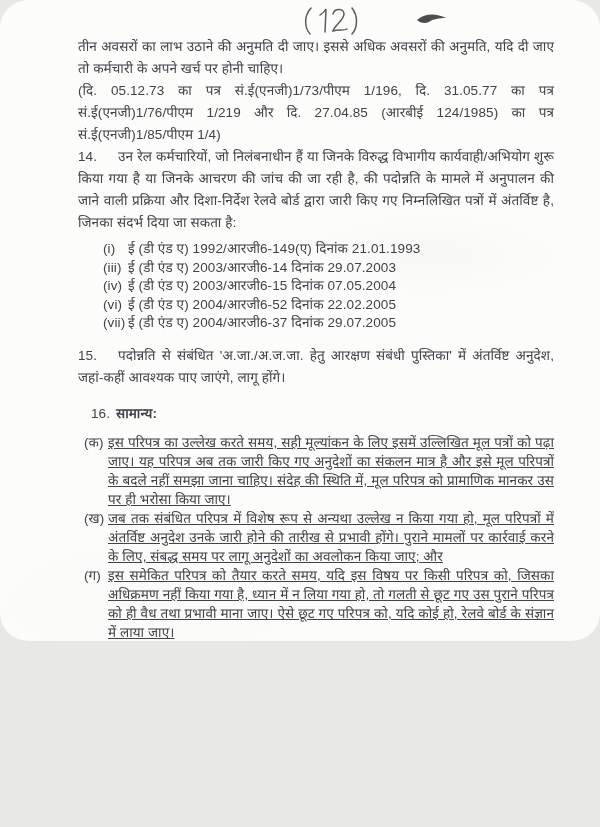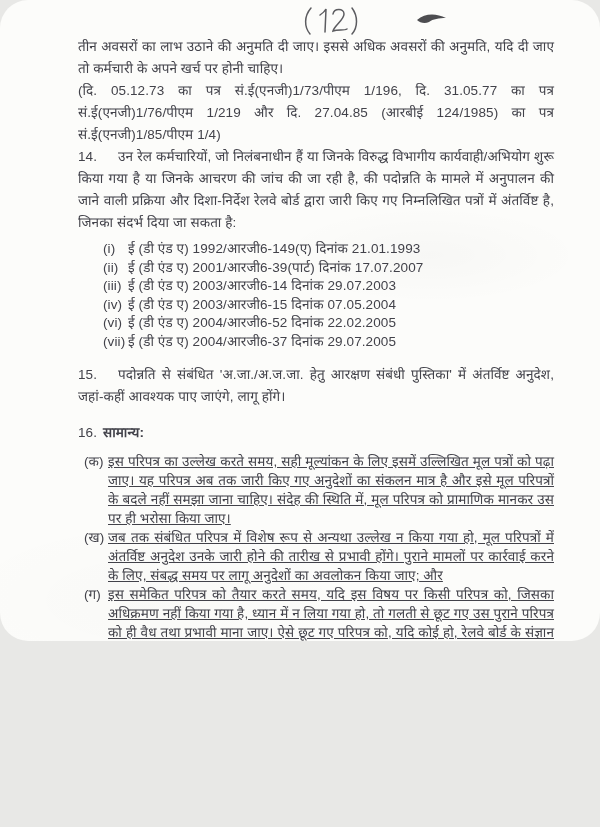--- a/index.html
+++ b/index.html
@@ -22,21 +22,21 @@
     letter-spacing:.1px;
   }
   p{margin:0;}
   .pnum{display:inline-block;width:40px;}
   .pnum16{display:inline-block;width:25px;}
   .sec14{}
   .ref-list{margin-top:6px;margin-left:25px;text-align:left;}
   .list-row{line-height:18.6px;white-space:nowrap;}
   .li-label{display:inline-block;width:25px;}
   .sec15{margin-top:12px;}
-  .sec16-head{margin-top:14px;}
+  .sec16-head{margin-top:14px;margin-left:13px;}
   .sec16-title{font-weight:bold;}
   .gen-items{margin-top:8px;margin-left:6px;}
   .gen-item{display:flex;line-height:19px;}
   .gen-label{flex:0 0 24px;}
   .gen-text{flex:1;text-align:justify;text-decoration:underline;}
   .sig-block{margin-top:0;text-align:right;padding-right:12px;}
   .sig-script{display:inline-block;margin-bottom:-4px;}
   .sig-name{font-weight:bold;line-height:16px;}
   .sig-line{line-height:17px;}
   .hw-pageno{position:absolute;left:300px;top:5px;}
@@ -75,21 +75,20 @@
   <div class="content">
 
     <p>तीन अवसरों का लाभ उठाने की अनुमति दी जाए। इससे अधिक अवसरों की अनुमति, यदि दी जाए तो कर्मचारी के अपने खर्च पर होनी चाहिए।</p>
 
     <p>(दि. 05.12.73 का पत्र सं.ई(एनजी)1/73/पीएम 1/196, दि. 31.05.77 का पत्र सं.ई(एनजी)1/76/पीएम 1/219 और दि. 27.04.85 (आरबीई 124/1985) का पत्र सं.ई(एनजी)1/85/पीएम 1/4)</p>
 
     <p class="sec14"><span class="pnum">14.</span><span>उन रेल कर्मचारियों, जो निलंबनाधीन हैं या जिनके विरुद्ध विभागीय कार्यवाही/अभियोग शुरू किया गया है या जिनके आचरण की जांच की जा रही है, की पदोन्नति के मामले में अनुपालन की जाने वाली प्रक्रिया और दिशा-निर्देश रेलवे बोर्ड द्वारा जारी किए गए निम्नलिखित पत्रों में अंतर्विष्ट है, जिनका संदर्भ दिया जा सकता है:</span></p>
 
     <div class="ref-list">
       <div class="list-row"><span class="li-label">(i)</span><span>ई (डी एंड ए) 1992/आरजी6-149(ए) दिनांक 21.01.1993</span></div>
-      <div class="list-row"><span class="li-label">(ii)</span><span>ई (डी एंड ए) 2001/आरजी6-39(पार्ट) दिनांक 17.07.2007</span></div>
       <div class="list-row"><span class="li-label">(iii)</span><span>ई (डी एंड ए) 2003/आरजी6-14 दिनांक 29.07.2003</span></div>
       <div class="list-row"><span class="li-label">(iv)</span><span>ई (डी एंड ए) 2003/आरजी6-15 दिनांक 07.05.2004</span></div>
       <div class="list-row"><span class="li-label">(vi)</span><span>ई (डी एंड ए) 2004/आरजी6-52 दिनांक 22.02.2005</span></div>
       <div class="list-row"><span class="li-label">(vii)</span><span>ई (डी एंड ए) 2004/आरजी6-37 दिनांक 29.07.2005</span></div>
     </div>
 
     <p class="sec15"><span class="pnum">15.</span><span>पदोन्नति से संबंधित 'अ.जा./अ.ज.जा. हेतु आरक्षण संबंधी पुस्तिका' में अंतर्विष्ट अनुदेश, जहां-कहीं आवश्यक पाए जाएंगे, लागू होंगे।</span></p>
 
     <p class="sec16-head"><span class="pnum16">16.</span><span class="sec16-title">सामान्य:</span></p>
 

